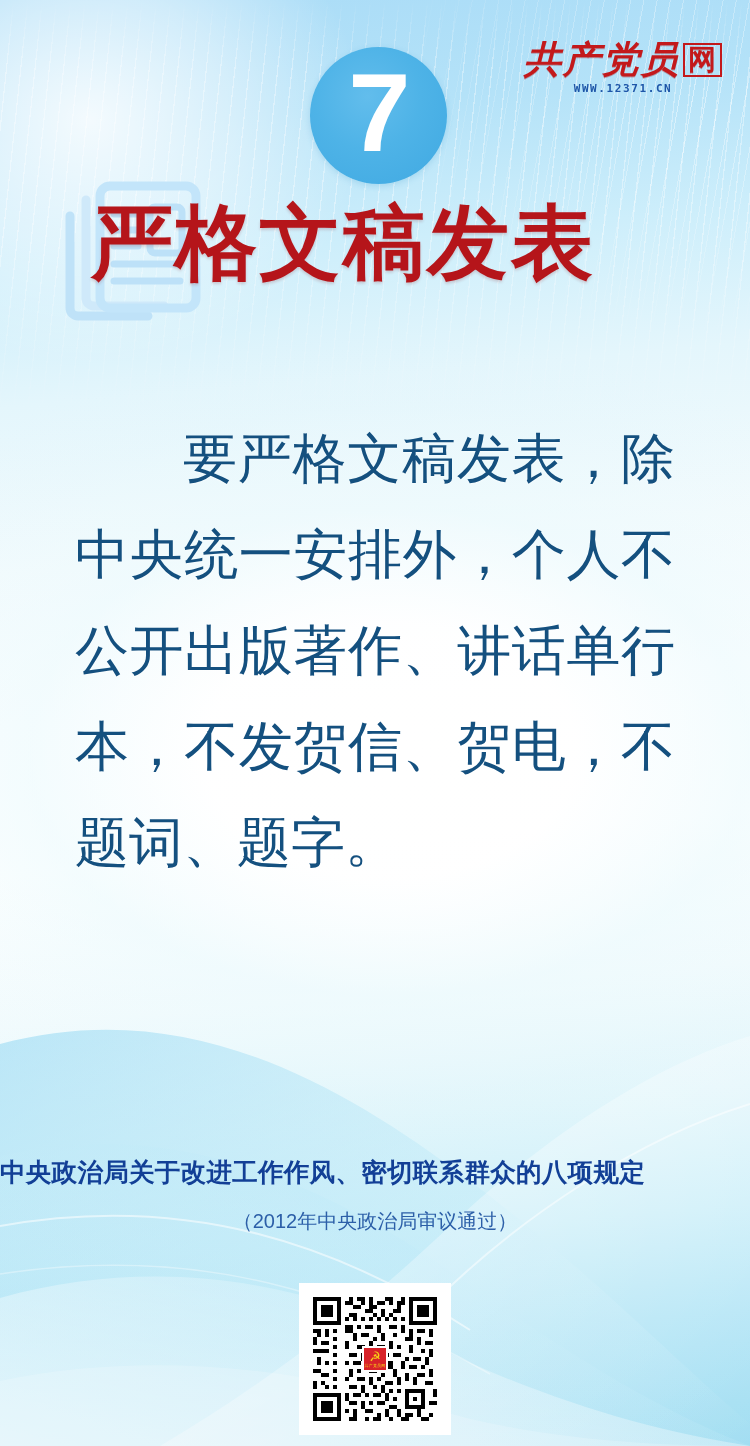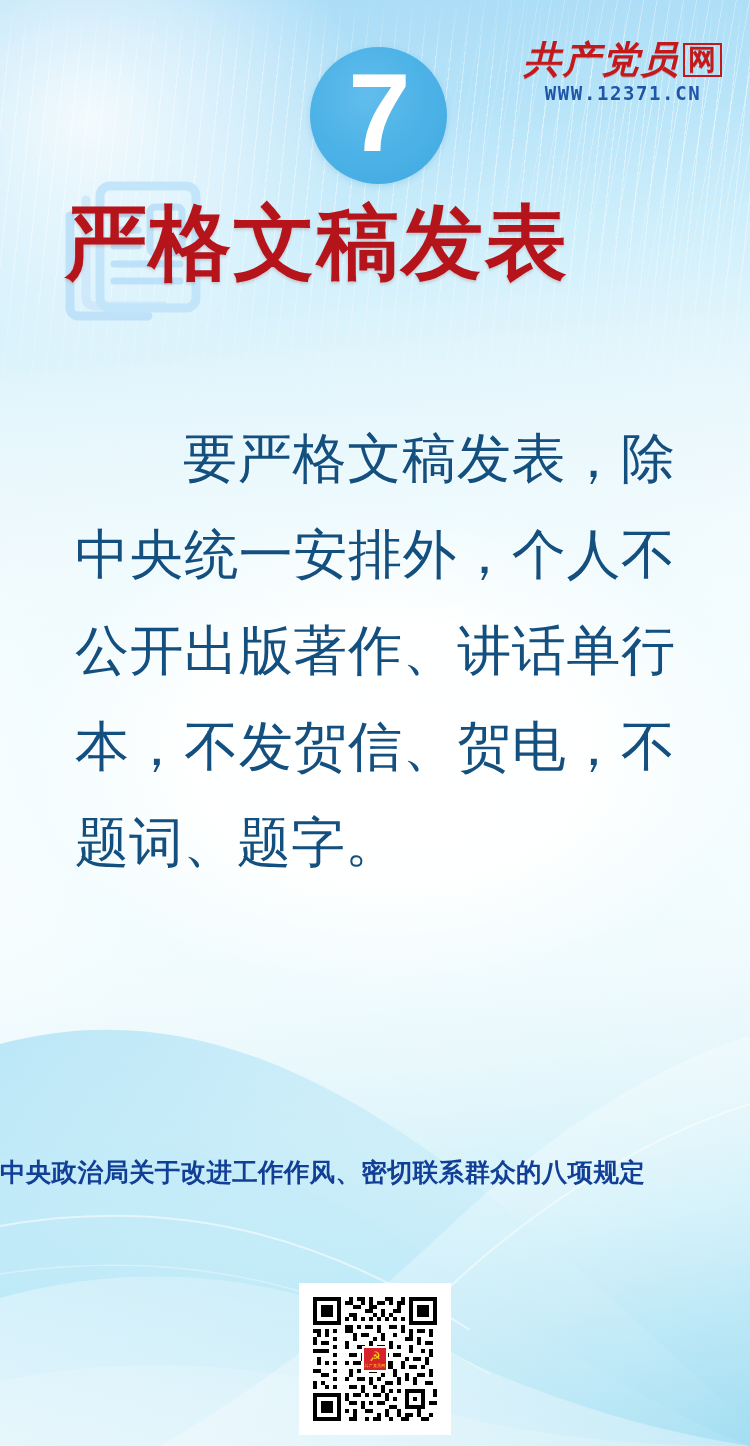--- a/index.html
+++ b/index.html
@@ -84,21 +84,21 @@
     border:2.5px solid #c3191b;
     padding:0 2px 0 3px;
     margin-left:3px;
     font-size:28px;
     line-height:30px;
     display:inline-block;
     vertical-align:3px;
   }
   .logo-url {
     font-family:"DejaVu Sans Mono","Liberation Mono",monospace;
-    font-size:19px; font-weight:bold; color:#1e56a8;
+    font-size:11px; font-weight:bold; color:#1e56a8;
     letter-spacing:1.6px; margin-top:2px;
   }
 
   .badge-circle {
     position:absolute; left:310px; top:47px; width:137px; height:137px;
     border-radius:50%;
     background:radial-gradient(circle at 42% 36%, #62bdec 0%, #4eb3e7 45%, #40a9e2 100%);
     box-shadow:0 2px 6px rgba(60,150,200,0.22);
   }
   .badge-num {
@@ -109,21 +109,21 @@
     font-size:112px; font-weight:bold; line-height:1;
     padding-bottom:6px;
     letter-spacing:-2px;
   }
 
   
   .doc-watermark { position:absolute; left:52px; top:176px; width:155px; height:150px; opacity:1; }
 
   .title-main {
     position:absolute; left:0; top:196px; width:750px;
-    padding-left:65px;
+    padding-left:91px;
     font-family:"Liberation Sans","DejaVu Sans",sans-serif;
     font-size:82px; font-weight:bold; line-height:94px;
     color:#b5151a;
     letter-spacing:2px;
     white-space:nowrap;
     text-shadow:0 2px 3px rgba(120,10,14,0.18);
   }
 
   
   .body-text {
@@ -249,20 +249,21 @@
       </g>
       <rect x="98" y="31" width="32" height="46" rx="5" ry="5" fill="none" stroke="#bde1f8" stroke-width="7"></rect>
     </svg>
   </div>
 
   <div class="title-main">严格文稿发表</div>
 
   <div class="body-text">要严格文稿发表，除中央统一安排外，个人不公开出版著作、讲话单行本，不发贺信、贺电，不题词、题字。</div>
 
   <div class="footer-title">中央政治局关于改进工作作风、密切联系群众的八项规定</div>
+  <div class="footer-sub">（2012年中央政治局审议通过）</div>
 
   <div class="qr-wrap">
     <div class="qr-canvas">
       <svg width="132" height="132" viewBox="0 0 33 33" shape-rendering="crispEdges" xmlns="http://www.w3.org/2000/svg">
         <rect width="33" height="33" fill="#ffffff"></rect>
         <g fill="#000000">
 
           <rect x="1" y="1" width="7" height="1"></rect>
             <rect x="1" y="7" width="7" height="1"></rect>
           <rect x="1" y="1" width="1" height="7"></rect>

